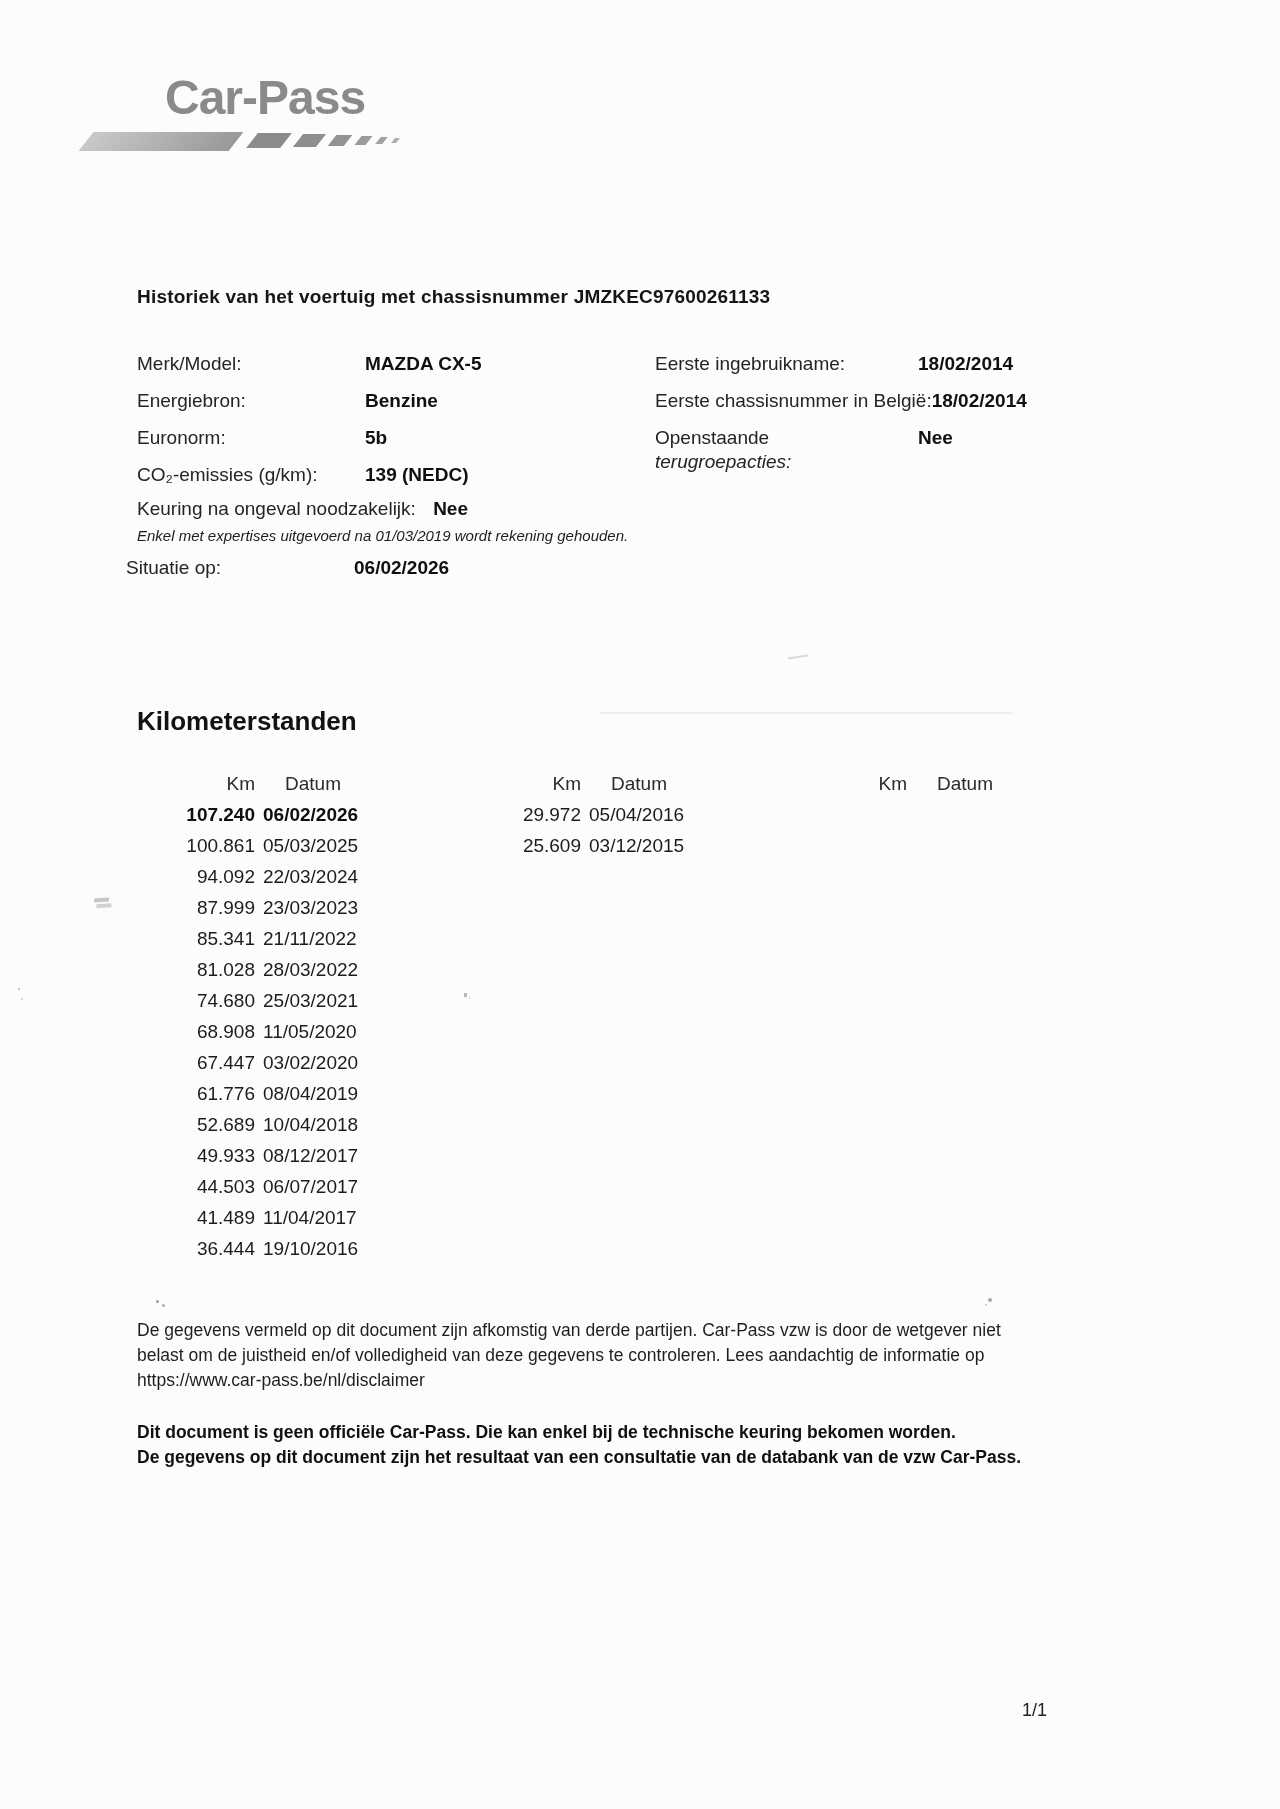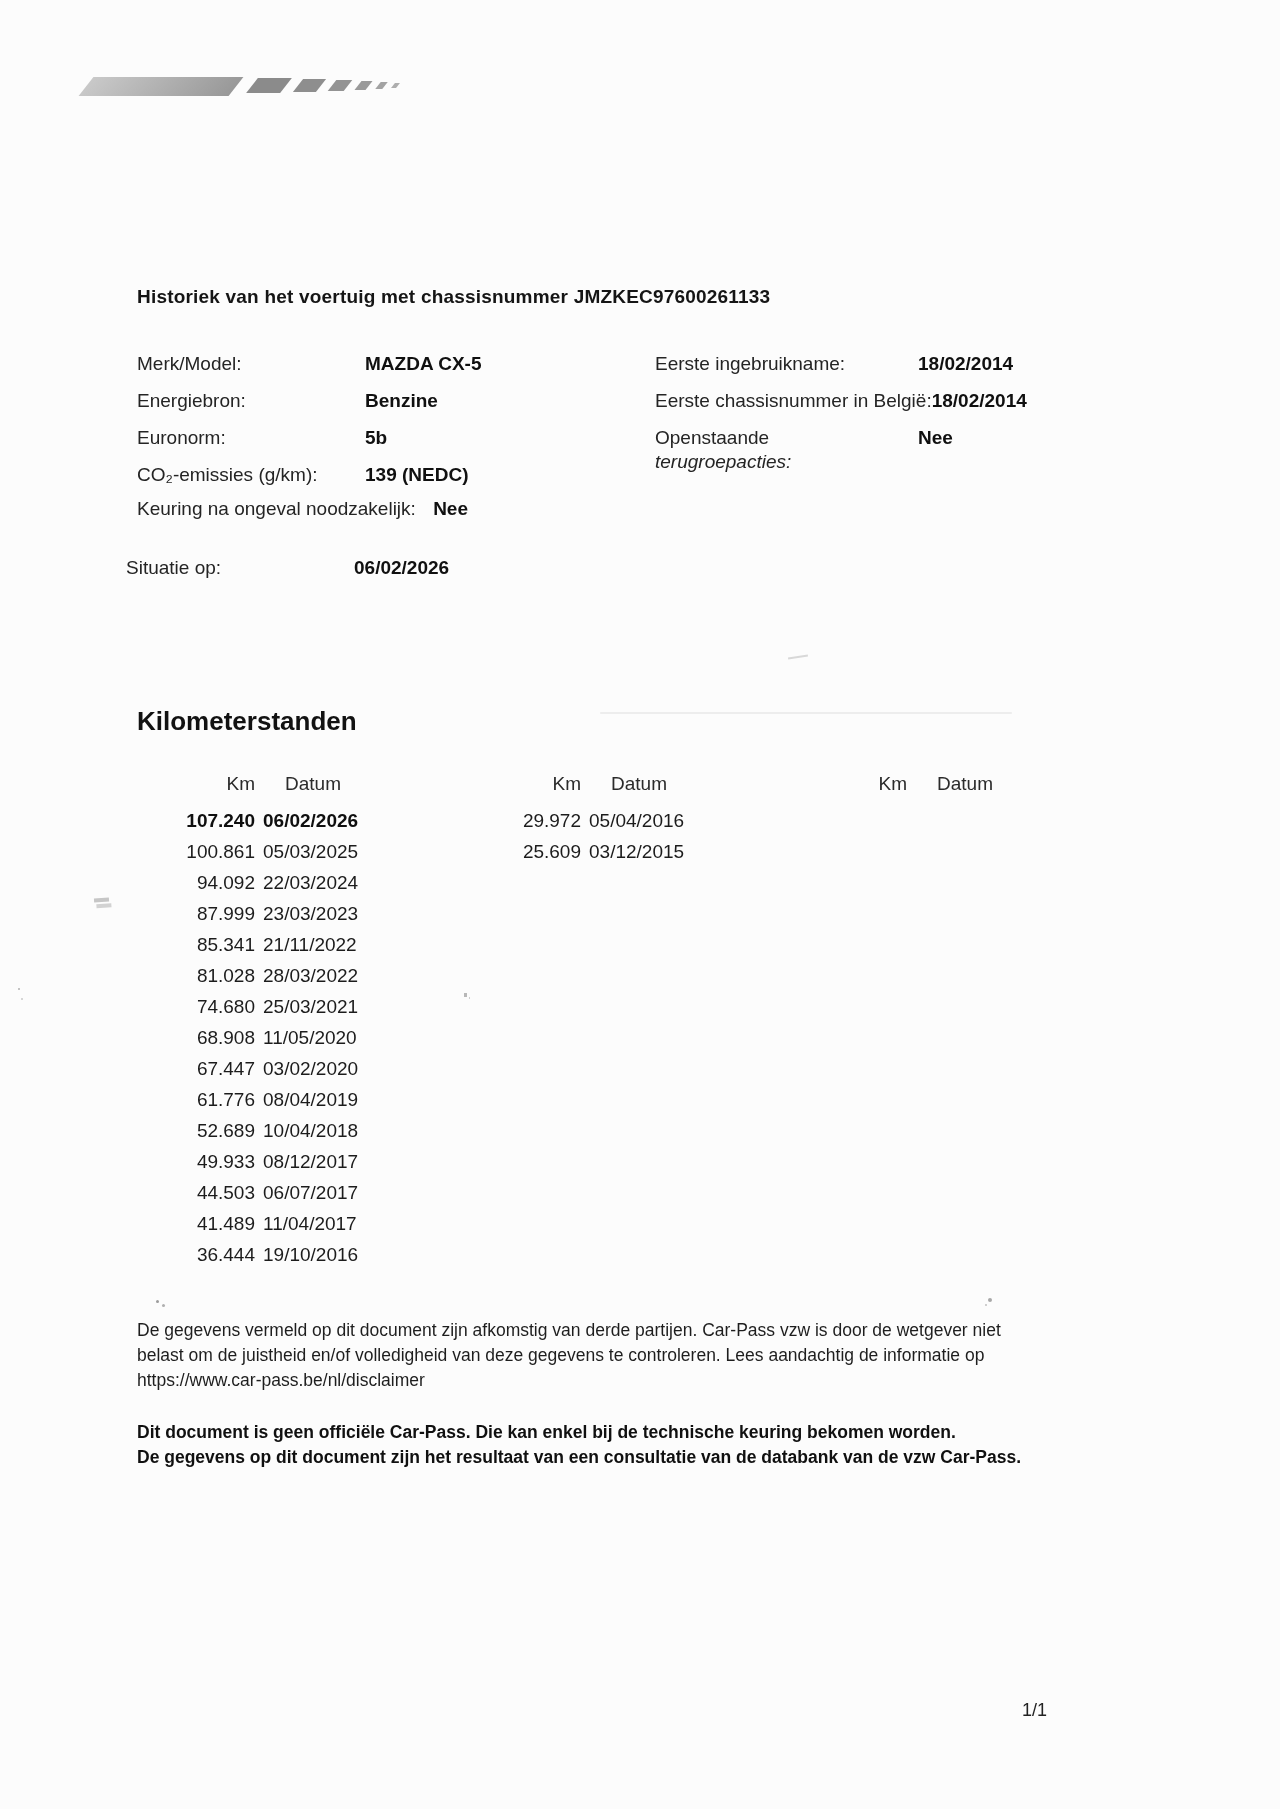--- a/index.html
+++ b/index.html
@@ -60,21 +60,21 @@
   .km-heading {
     position:absolute; top:706px; left:137px;
     font-size:26px; font-weight:700; color:#121212;
   }
   .kmtable { position:absolute; top:768px; left:137px; display:flex; font-size:19px; }
   .km-col { width:248px; margin-right:78px; }
   .km-row { display:flex; line-height:31px; color:#1c1c1c; }
   .km-row.bold { font-weight:700; color:#0f0f0f; }
   .km-val { flex:0 0 118px; text-align:right; }
   .km-date { padding-left:8px; }
-  .km-head { margin-bottom:6px; color:#2b2b2b; }
+  .km-head { color:#2b2b2b; }
   .km-head .km-date { padding-left:30px;text-align:right; }
 
   
   .disclaimer {
     position:absolute; top:1318px; left:137px; width:885px;
     font-size:17.5px; line-height:25px; color:#1e1e1e;
   }
   .disclaimer-url { display:block; }
   .result-note {
     position:absolute; top:1420px; left:137px; width:885px;
@@ -97,20 +97,21 @@
          box-shadow:4px 3px 0 -1px #cfcfcf; }
   .af7 { left:18px; top:988px; width:2px; height:2px; background:#c4c4c4;
          box-shadow:3px 10px 0 0 #d6d6d6; }
 </style>
 </head>
 <body>
 
 <div class="page">
 
   <header class="logo-block">
+    <div class="logo-text">Car-Pass</div>
     <div class="logo-swoosh">
       <span class="sw sw1"></span>
         <span class="sw sw2"></span>
         <span class="sw sw3"></span>
         <span class="sw sw4"></span>
         <span class="sw sw5"></span>
         <span class="sw sw6"></span>
         <span class="sw sw7"></span>
     </div>
   </header>
@@ -153,20 +154,21 @@
         <span class="det-value">Nee</span>
       </div>
     </div>
   </section>
 
   <div class="keuring">
     <div>
       <span class="keuring-label">Keuring na ongeval noodzakelijk:</span>
       <span class="det-value">Nee</span>
     </div>
+    <div class="keuring-note italic">Enkel met expertises uitgevoerd na 01/03/2019 wordt rekening gehouden.</div>
   </div>
 
   <div class="situatie">
     <span class="det-label">Situatie op:</span>
     <span class="det-value">06/02/2026</span>
   </div>
 
   <h2 class="km-heading">Kilometerstanden</h2>
 
   <div class="kmtable">

